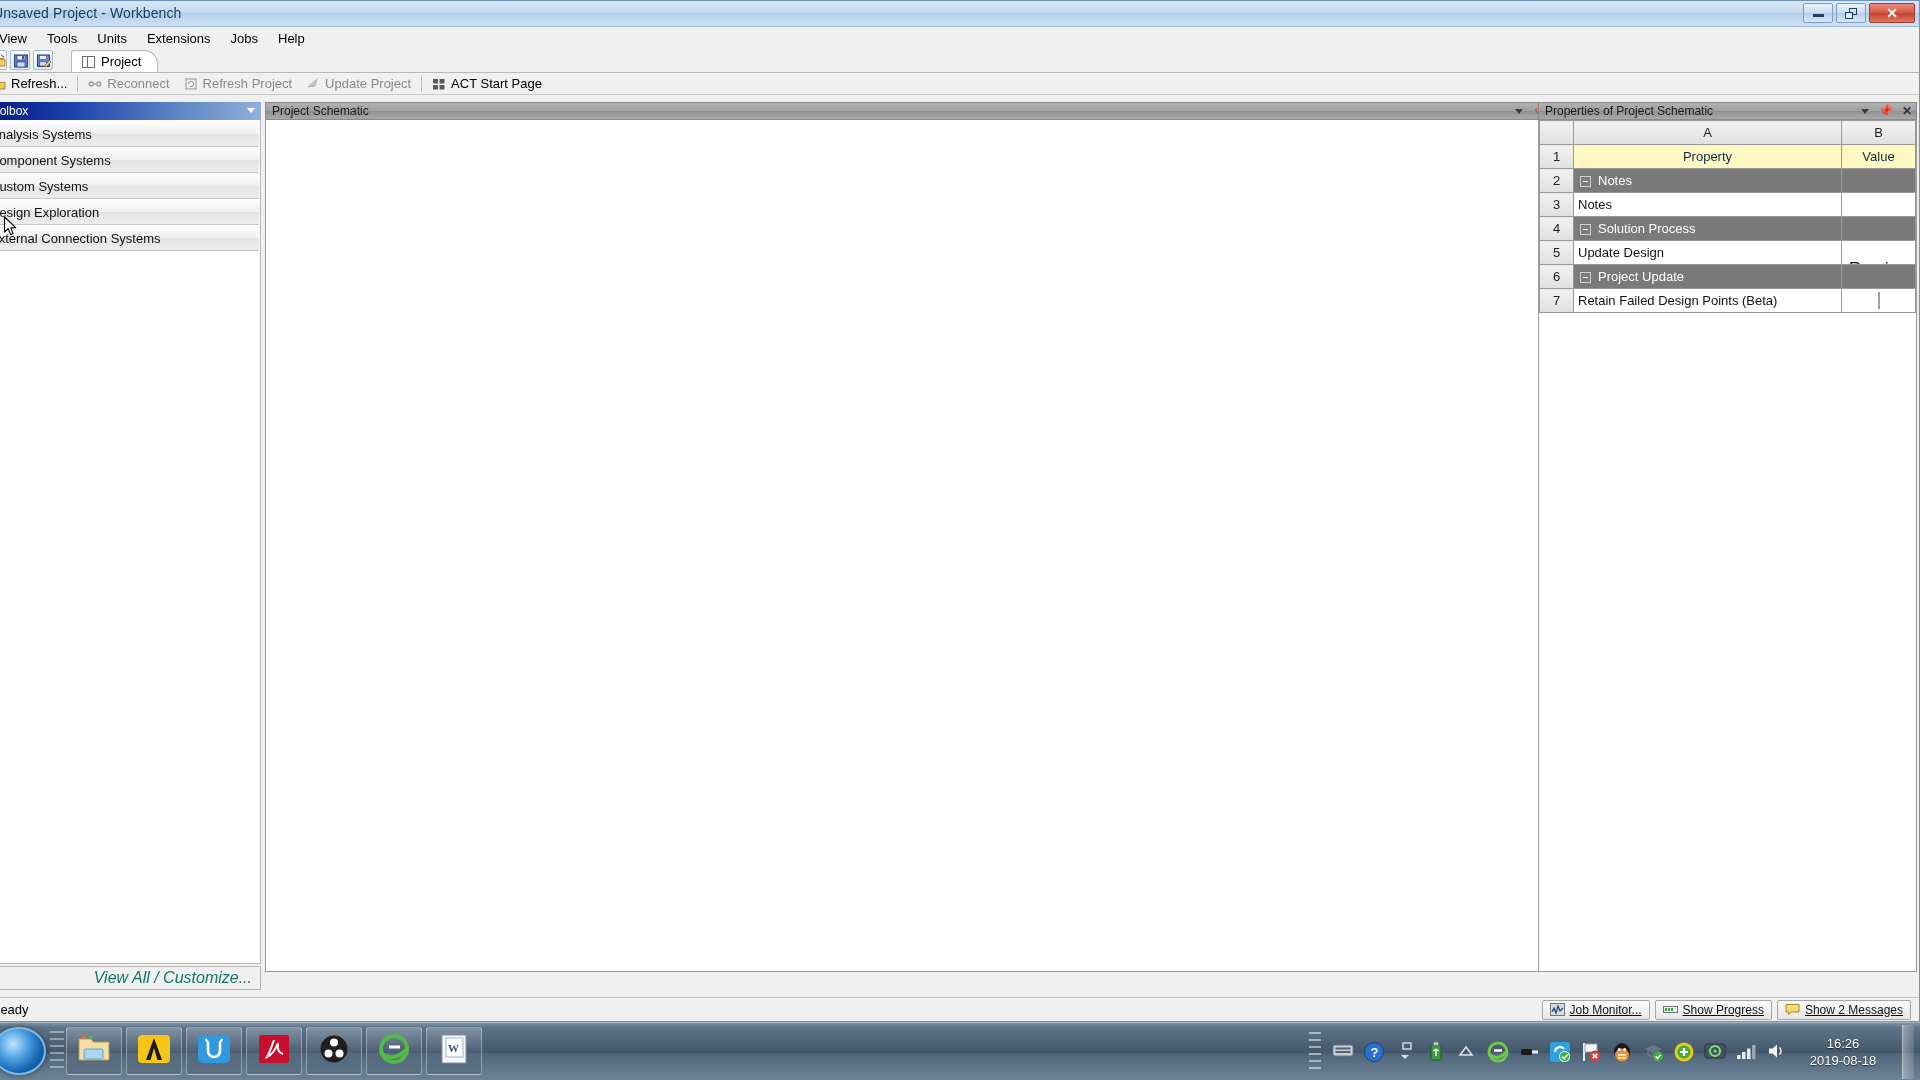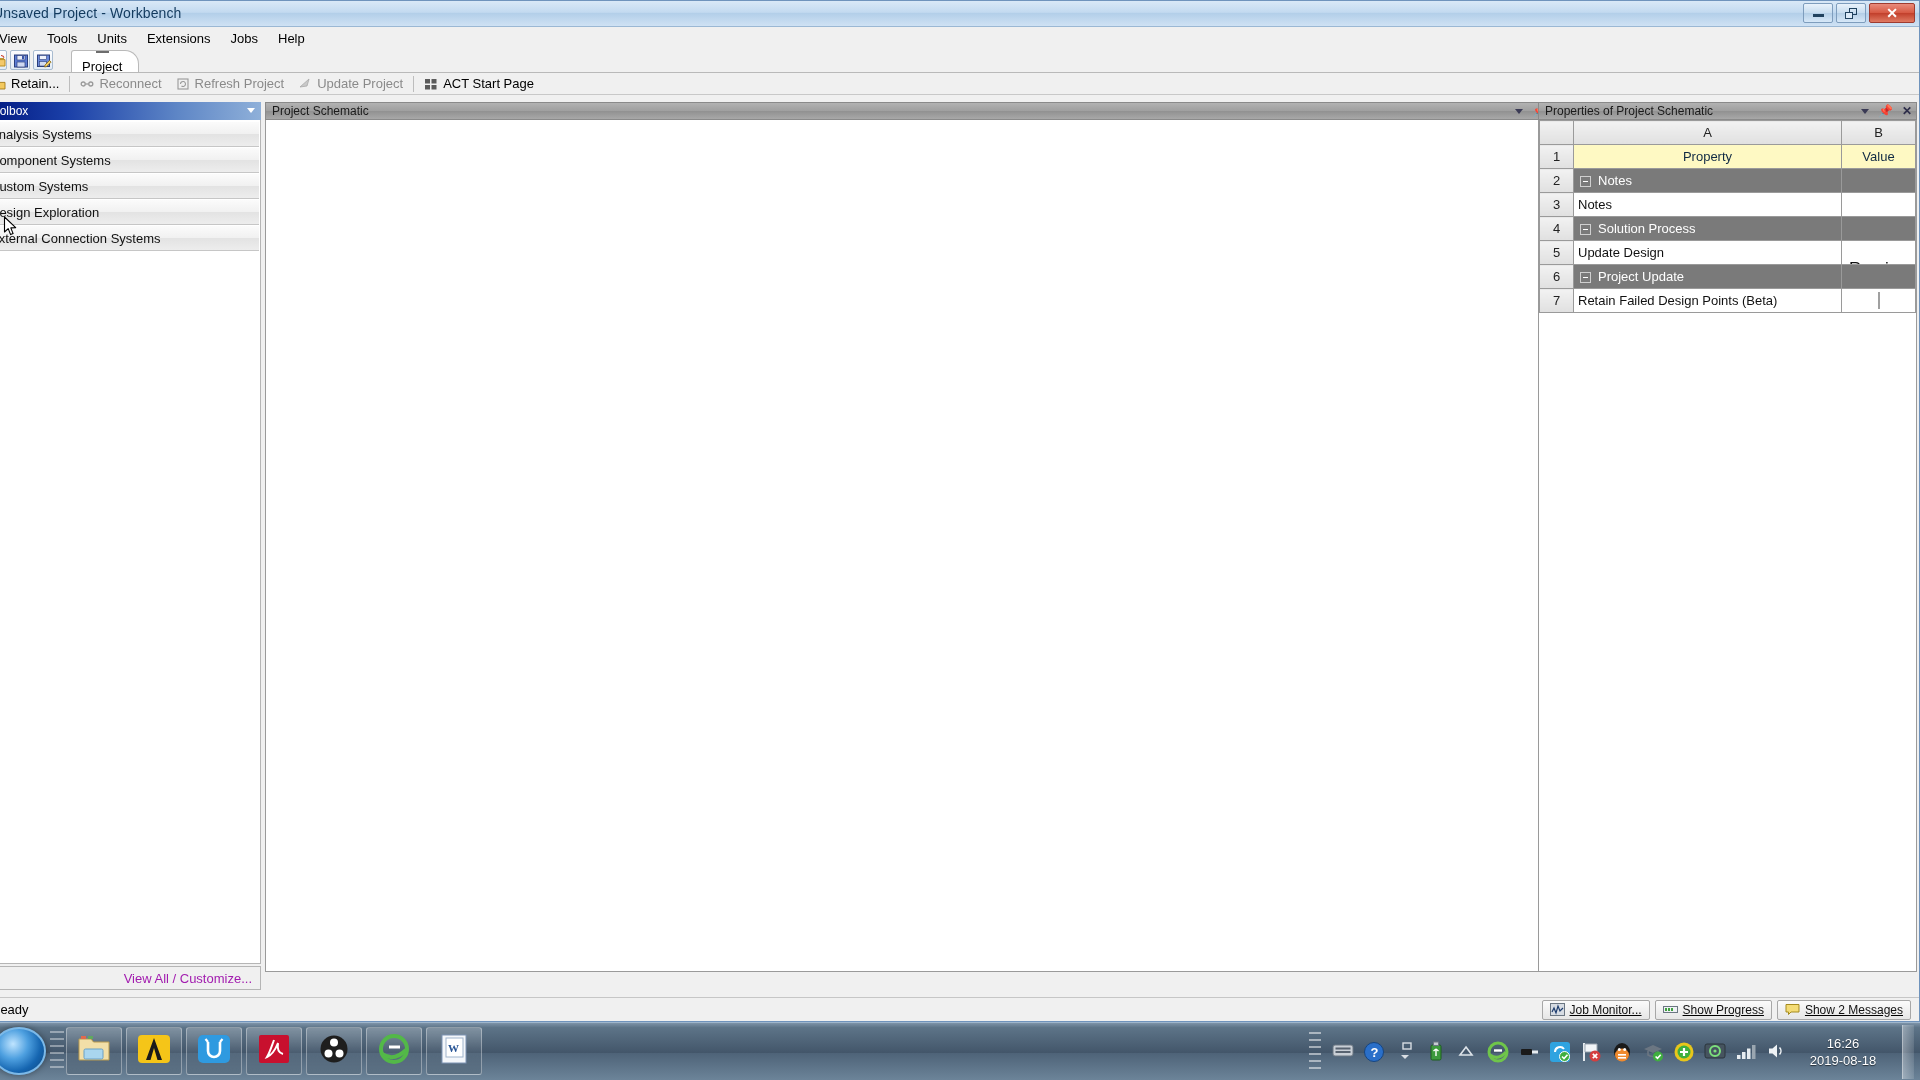--- a/index.html
+++ b/index.html
@@ -91,21 +91,21 @@
     position: absolute; left: 88px; bottom: 0;
     display: flex; align-items: flex-end;
   }
   .doc-tab {
     height: 22px;
     padding: 0 16px 0 10px;
     background: #ffffff;
     border: 1px solid #b9b9b9; border-bottom: none;
     border-radius: 3px 14px 0 0;
     display: flex; align-items: center; gap: 6px;
-    font-size: 13px; color: #000; flex-direction: column;
+    font-size: 13px; color: #000;
   }
   .tab-icon {
     width: 13px; height: 12px;
     border: 1px solid #6d6d6d; background: #fff;
     position: relative;
   }
   .tab-icon::after {
     content: ""; position: absolute; left: 4px; top: 0; bottom: 0;
     width: 1px; background: #6d6d6d;
   }
@@ -171,21 +171,21 @@
   }
   #toolbox-footer {
     position: absolute; left: 0; right: 0; bottom: 4px;
     height: 24px;
     background: #f0f0f0;
     border: 1px solid #b5b5b5;
     display: flex; align-items: center; justify-content: flex-end;
     padding-right: 8px;
   }
   #view-all-link {
-    font-size: 13px; color: #a21caf;
+    font-size: 16px; color: #0f766e; font-style: italic;
   }
 
   
   #schematic-dock {
     position: absolute; left: 282px; right: 348px; top: 4px; bottom: 2px;
   }
   .panel-caption {
     height: 18px;
     background: linear-gradient(to bottom,#b2b2b2,#9f9f9f 50%,#919191 51%,#a8a8a8);
     color: #1a1a1a; font-size: 12px;
@@ -429,21 +429,21 @@
     </div>
   </div>
 
   <div id="cmd-bar">
     <div class="cmd enabled">
       <span class="cmd-ico">
         <svg width="14" height="14" viewBox="0 0 14 14">
             <path d="M1 4h4l1.2 1.4H13V12H1Z" fill="#f3c95f" stroke="#a57c18" stroke-width=".9"></path>
           </svg>
       </span>
-      <span>Retain...</span>
+      <span>Refresh...</span>
     </div>
     <span class="vsep"></span>
     <div class="cmd">
       <span class="cmd-ico">
         <svg width="14" height="14" viewBox="0 0 14 14">
           <circle cx="3.2" cy="7" r="2" fill="none" stroke="#9a9a9a" stroke-width="1.3"></circle>
           <circle cx="10.8" cy="7" r="2" fill="none" stroke="#9a9a9a" stroke-width="1.3"></circle>
           <line x1="5.2" y1="7" x2="8.8" y2="7" stroke="#9a9a9a" stroke-width="1.3"></line>
         </svg>
       </span>

